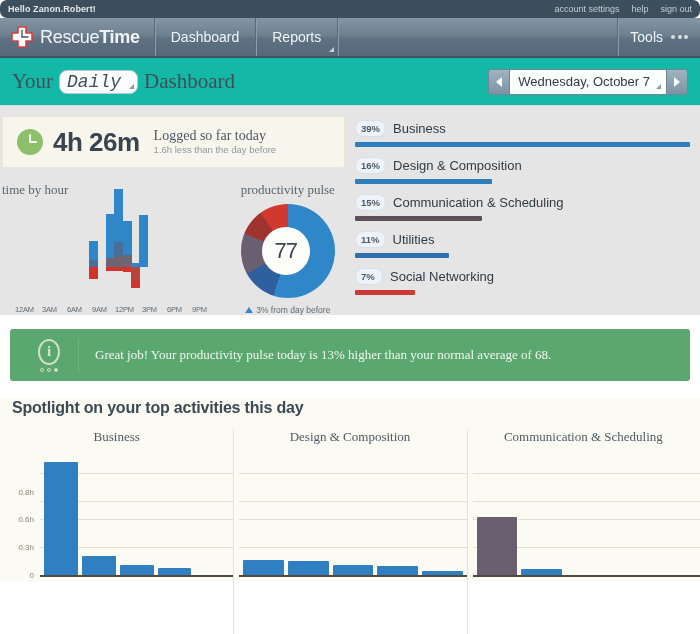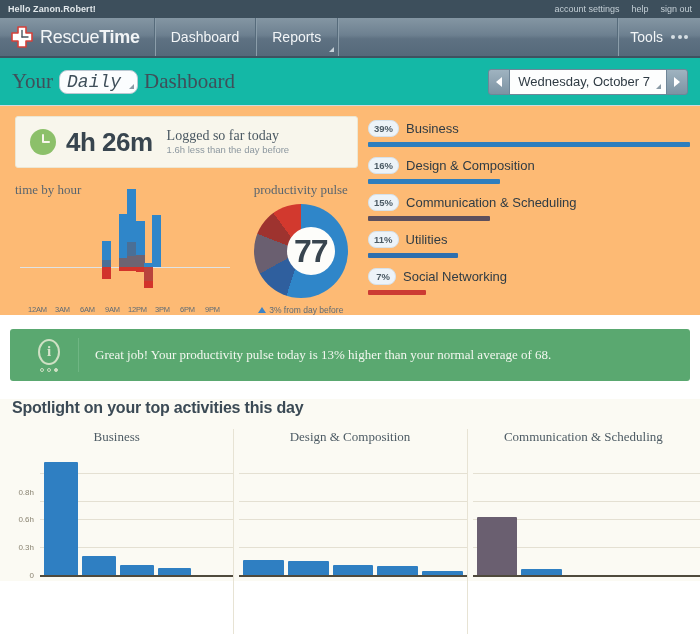--- a/index.html
+++ b/index.html
@@ -14,20 +14,21 @@
   
   .utility-bar {
     height: 18px;
     background: #3d4f5c;
     display: flex;
     align-items: center;
     justify-content: space-between;
     padding: 0 8px 0 8px;
     color: #cfd8dd;
     font-size: 9px;
+    border-radius: 7px;
   }
   .utility-bar .greeting { color: #e2e8eb; font-weight: bold; letter-spacing: .1px;}
   .utility-links { display: flex; gap: 12px; align-items: center; }
   .utility-links a { color: #c3ced5; text-decoration: none; font-size: 9px; }
 
   
   .main-nav {
     height: 40px;
     background: linear-gradient(180deg,#7d8f9c 0%, #66798a 48%, #5b6d7d 52%, #53footer 100%);
     background: linear-gradient(180deg,#8496a3 0%, #6d8090 45%, #5e7182 55%, #55697a 100%);
@@ -151,21 +152,21 @@
     cursor: pointer;
   }
   .date-value::after {
     content: "";
     position: absolute; right: 5px; bottom: 5px;
     border-left: 5px solid transparent;
     border-bottom: 5px solid #8b9ba6;
   }
 
   
-  .content { padding: 10px 10px 0 15px; background: #fdba74; }
+  .content { padding: 10px 10px 0 2px; background: #e5e5e5; }
   .row-top { display: flex; gap: 10px; }
   .col-left { width: 343px; }
   .col-right { flex: 1; padding-top: 4px; }
 
   
   .time-card {
     background: #f8f6ec;
     border: 1px solid #ece7d4;
     border-radius: 3px;
     height: 52px;
@@ -206,39 +207,39 @@
   .hbar { position: absolute; width: 9px; }
   .hbar .seg { position: absolute; left: 0; width: 100%; }
   .hour-axis { display: flex; margin-top: 6px; padding-left: 10px; }
   .hour-axis span { font-size: 7.5px; color: #5e6b75; width: 25px; text-align: center; letter-spacing: -0.2px; }
 
   
   .pulse-chart { width: 120px; text-align: center; margin-left: 14px; }
   .donut-wrap { position: relative; width: 94px; height: 94px; margin: 2px auto 0 auto; }
   .donut { width: 94px; height: 94px; border-radius: 50%; }
   .donut-hole {
-    position: absolute; left: 33px; top: 23px;
+    position: absolute; left: 21px; top: 23px;
     width: 48px; height: 48px; border-radius: 50%;
     background: #fdfdfa;
     display: flex; align-items: center; justify-content: center;
-    font-size: 32px; font-weight: bold; color: #38454f;
+    font-size: 22px; font-weight: normal; color: #38454f;
     letter-spacing: -1px;
   }
   .pulse-delta { margin-top: 7px; font-size: 8.5px; color: #5d6b75; display: flex; align-items: center; justify-content: center; gap: 3px; }
   .up-arrow { width: 0; height: 0; border-left: 4px solid transparent; border-right: 4px solid transparent; border-bottom: 6px solid #3c84c8; }
 
   
   .cat-item { margin-bottom: 10px; }
   .cat-head { display: flex; align-items: center; gap: 7px; }
   .cat-pct {
     background: #edf3f8;
     border: 1px solid #d6e1ea;
     border-radius: 8px;
     font-size: 9.5px; font-weight: bold; color: #4b5a64;
-    padding: 2px 5px; min-width: 28px; text-align: right;
+    padding: 2px 5px; min-width: 28px; text-align: left;
   }
   .cat-name { font-size: 13px; color: #2f3b44; }
   .cat-bar { height: 5px; border-radius: 1px; margin-top: 5px; }
 
   
   .banner {
     margin: 14px 10px 0 10px;
     background: #5aa870;
     border-radius: 3px;
     height: 52px;

